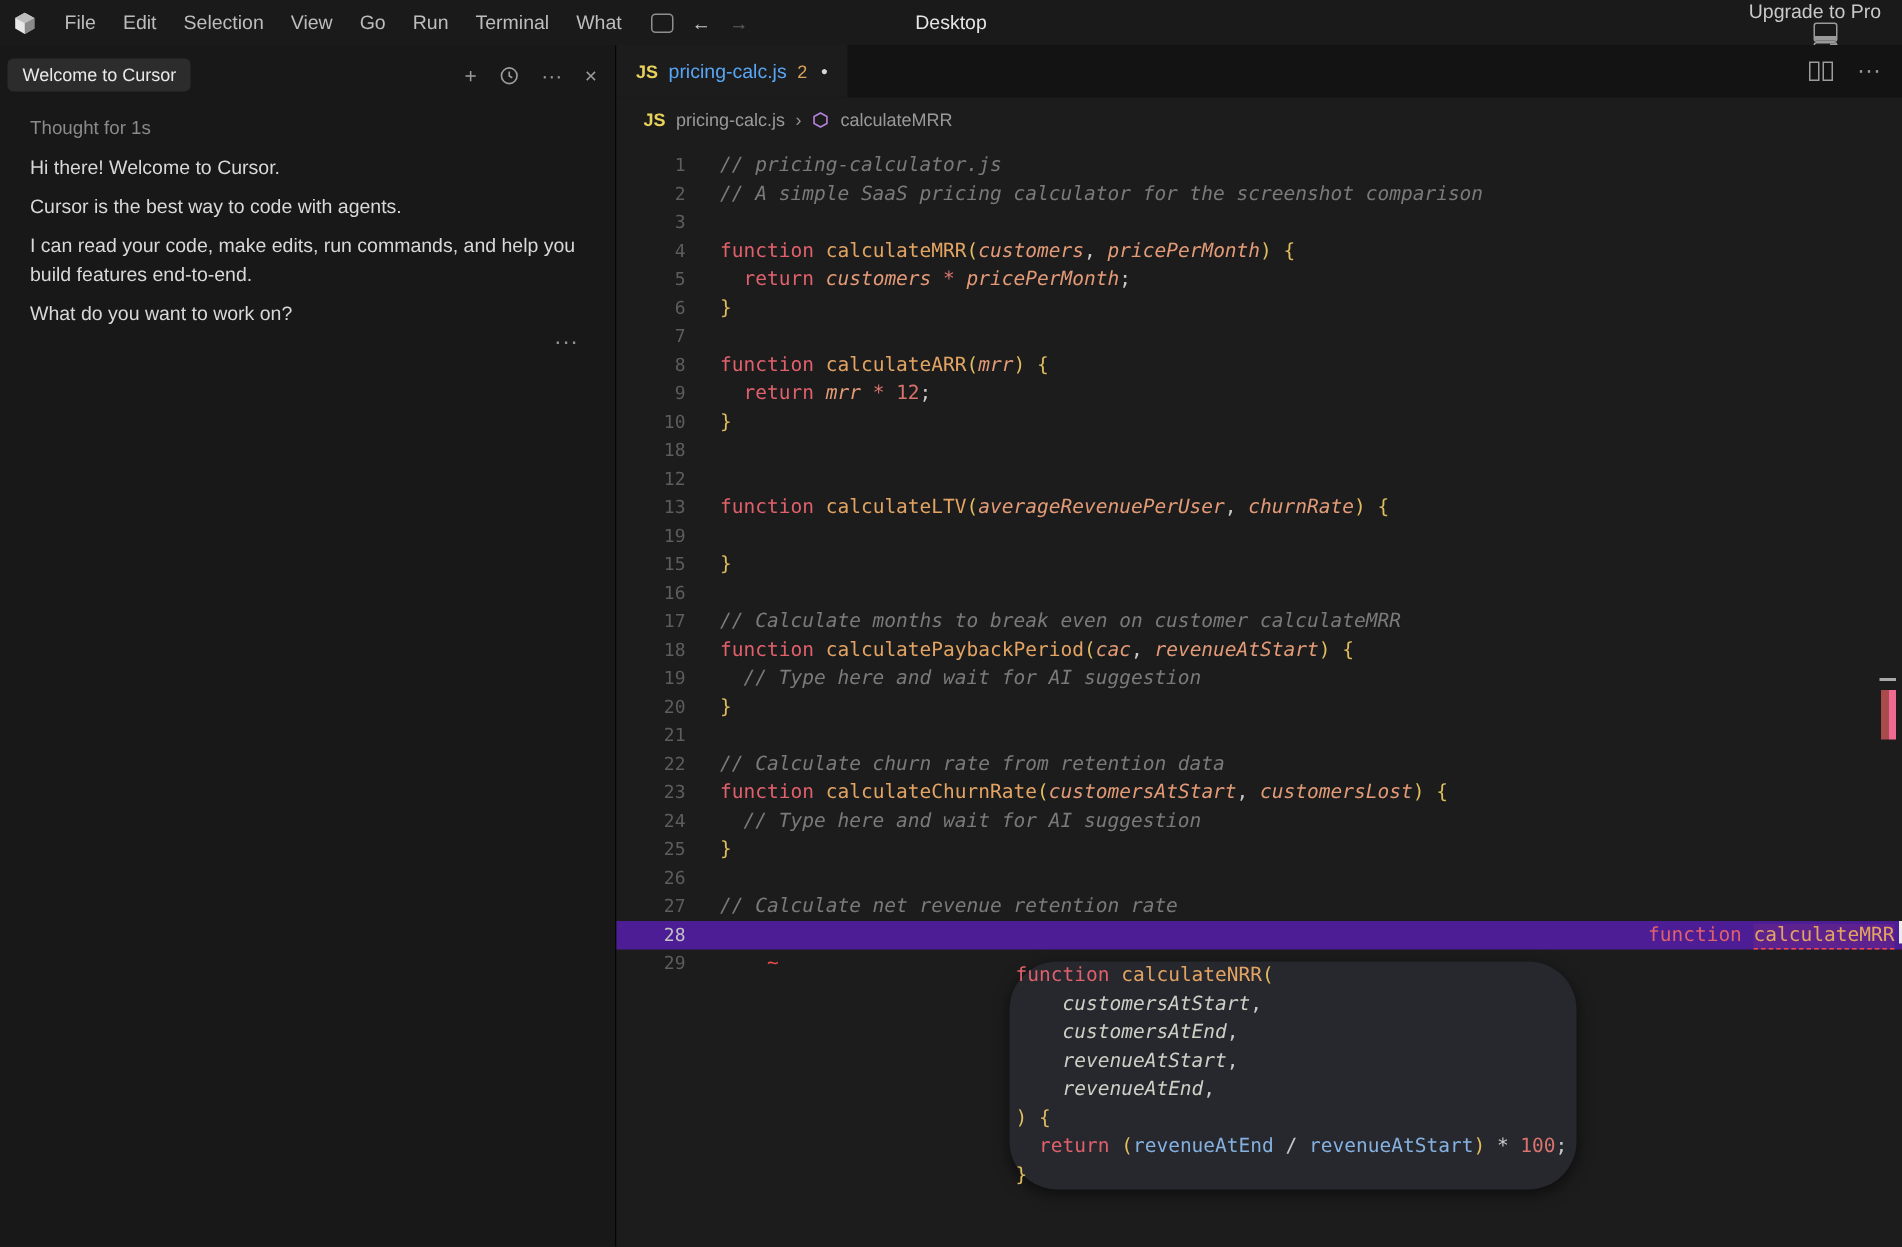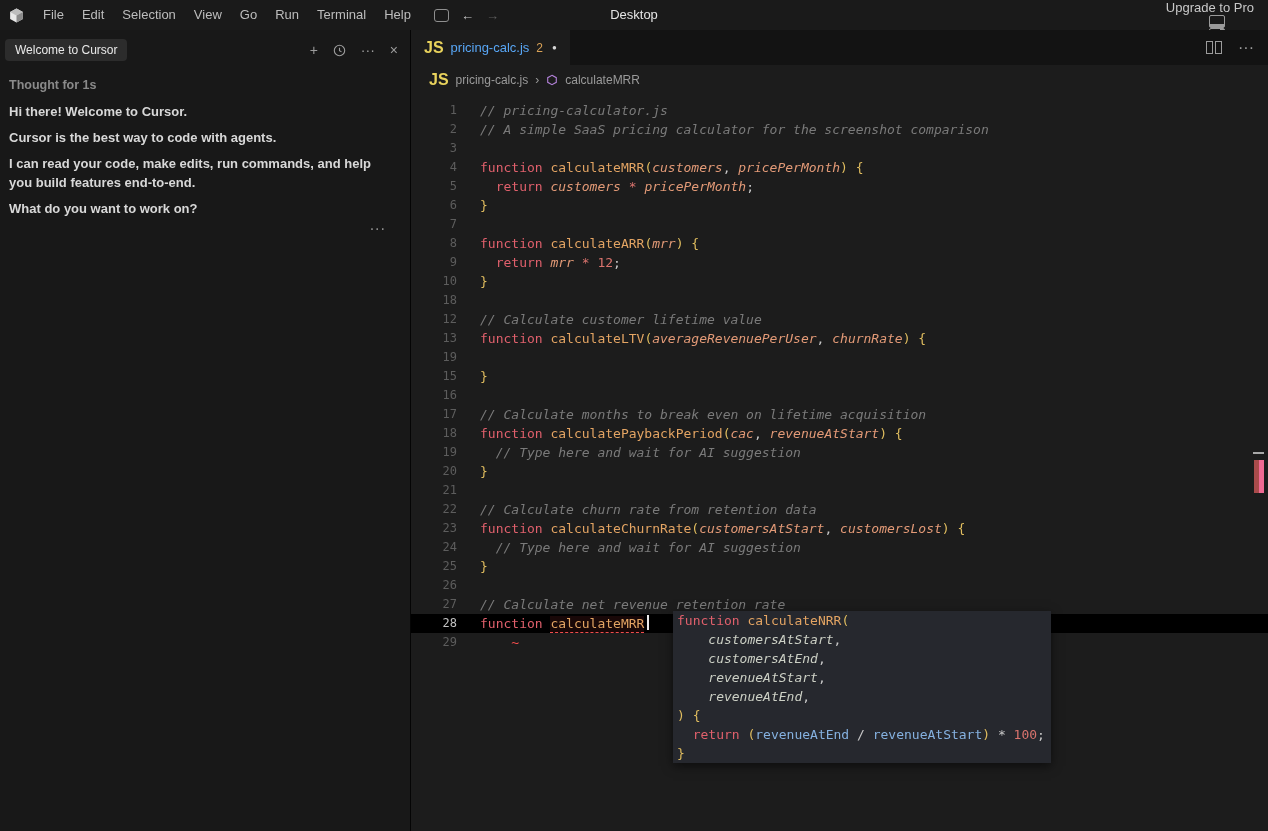--- a/index.html
+++ b/index.html
@@ -27,62 +27,62 @@
   .winbtn{width:45px;text-align:center;line-height:30px;color:#c7c7c7;font-size:13px;}
   .winbtn.max span{display:inline-block;width:9px;height:9px;border:1px solid #c7c7c7;}
   
   .main{display:flex;height:801px;}
   
   .sidebar{width:410px;flex:none;background:#181818;border-right:1px solid #050505;position:relative;}
   .sb-header{height:32px;display:flex;align-items:center;padding:4px 12px 0 5px;}
   .sb-tab{background:#2c2c2c;border-radius:4px;padding:4px 10px;font-size:12px;color:#e9e9e9;white-space:nowrap;}
   .sb-actions{margin-left:auto;display:flex;align-items:center;gap:15px;color:#9c9c9c;font-size:14px;}
   .sb-actions .ic{cursor:pointer;display:flex;align-items:center;}
-  .sb-body{padding:10px 12px 0 9px;font-size:13px;line-height:19px;color:#d8d8d8;font-weight:bold;}
+  .sb-body{padding:10px 12px 0 20px;font-size:13px;line-height:19px;color:#d8d8d8;}
   .thought{color:#8a8a8a;font-size:12.5px;margin-bottom:7px;}
   .para{margin:0 0 7px 0;max-width:372px;}
   .sb-overflow{position:absolute;right:24px;top:186px;color:#8e8e8e;letter-spacing:1px;cursor:pointer;}
   
   .editor{flex:1;display:flex;flex-direction:column;background:#1c1c1c;position:relative;min-width:0;}
   .tabbar{height:35px;background:#131313;display:flex;align-items:stretch;flex:none;}
   .tab{display:flex;align-items:center;gap:7px;padding:0 13px;background:#1c1c1c;font-size:13px;color:var(--accent,#58a6f5);cursor:pointer;}
-  .jsicon{color:#e8d25c;font-weight:700;font-size:16px;font-family:"Liberation Sans",sans-serif;}
+  .jsicon{color:#e8d25c;font-weight:700;font-size:12px;font-family:"Liberation Sans",sans-serif;}
   .badge{color:var(--badge,#d9a257);font-size:12px;}
   .mod-dot{color:#d6d6d6;font-size:8px;margin-left:2px;}
   .tab-actions{margin-left:auto;display:flex;align-items:center;gap:16px;padding-right:14px;color:#9c9c9c;}
   .split-ic{display:inline-flex;gap:2px;}
   .split-ic i{width:5px;height:11px;border:1px solid #9c9c9c;display:inline-block;}
   .breadcrumbs{height:30px;display:flex;align-items:center;gap:7px;padding-left:18px;
     font-size:12px;color:#9a9a9a;flex:none;}
   .bc-sym{color:#b180d7;display:flex;align-items:center;}
   
   .code-wrap{flex:1;position:relative;padding-top:6px;
     font-family:"DejaVu Sans Mono",monospace;font-size:13px;color:var(--pu,#c9c9c9);}
   .code-line{display:flex;height:19px;line-height:19px;white-space:pre;}
-  .code-line.current{background:#000000;}
+  .code-line.current{background:#4c1d95;justify-content:space-between;}
   .ln{flex:0 0 46px;text-align:right;color:#5d5d5d;font-size:12px;}
   .code-line.current .ln{color:#c2c2c2;}
   .lc{padding-left:23px;}
   .t-kw{color:var(--kw,#e0606c);}
   .t-fn{color:var(--fn,#e3a463);}
   .t-pr{color:var(--pr,#e39a77);font-style:italic;}
   .t-br{color:var(--br,#e0bd5f);}
   .t-pu{color:var(--pu,#c9c9c9);}
   .t-nu{color:var(--nu,#d9736d);}
   .t-op{color:var(--nu,#d9736d);}
   .t-cm{color:var(--cm,#7a7a7a);font-style:italic;}
   .t-idb{color:var(--idb,#85b1e0);}
   .t-gp{color:var(--gp,#ccd0c5);font-style:italic;}
   .t-errw{color:var(--fn,#e3a463);background:rgba(241,76,76,.10);
     border-bottom:1px dashed var(--err,#f14c4c);padding-bottom:1px;}
   .caret{display:inline-block;width:2px;height:15px;background:#ececec;vertical-align:-2px;margin-left:3px;}
   .squiggle{color:var(--err,#f14c4c);}
   
-  .popup{position:absolute;left:262px;top:516px;width:378px;z-index:5;
-    background:#26282e;box-shadow:0 3px 10px rgba(0,0,0,.55);}
+  .popup{position:absolute;left:262px;top:546px;width:378px;z-index:5;
+    background:#26282e;box-shadow:0 3px 10px rgba(0,0,0,.55);border-radius:32px;}
   .popup .pline{height:19px;line-height:19px;white-space:pre;padding-left:4px;}
   
   .scroll-tick{position:absolute;right:4px;top:422px;width:11px;height:2px;background:#a8a8a8;z-index:6;}
   .scroll-err{position:absolute;right:4px;top:430px;width:10px;height:33px;z-index:6;
     background:linear-gradient(90deg,#a94b4b 0 50%,#ef6a93 50% 100%);}
 </style>
 </head>
 <body>
 
 <div class="titlebar">
@@ -91,21 +91,21 @@
     <polygon points="12,2 21,7 12,12 3,7" fill="#bdbdbd"></polygon>
     <polygon points="12,12 21,7 21,17 12,22" fill="#8a8a8a"></polygon>
   </svg>
   <span class="menu">File</span>
   <span class="menu">Edit</span>
   <span class="menu">Selection</span>
   <span class="menu">View</span>
   <span class="menu">Go</span>
   <span class="menu">Run</span>
   <span class="menu">Terminal</span>
-  <span class="menu">Help</span>
+  <span class="menu">What</span>
 
   <span class="nav-group">
     <span class="sq-icon"></span>
     <span>←</span>
     <span class="nav-dim">→</span>
   </span>
 
   <span class="win-title">Desktop</span>
 
   <span class="tb-right">
@@ -186,26 +186,26 @@
           <div class="code-line"><span class="ln">2</span><span class="lc"><span class="t-cm">// A simple SaaS pricing calculator for the screenshot comparison</span></span></div>
           <div class="code-line"><span class="ln">3</span><span class="lc"></span></div>
           <div class="code-line"><span class="ln">4</span><span class="lc"><span class="t-kw">function </span><span class="t-fn">calculateMRR</span><span class="t-br">(</span><span class="t-pr">customers</span><span class="t-pu">, </span><span class="t-pr">pricePerMonth</span><span class="t-br">)</span><span class="t-pu"> </span><span class="t-br">{</span></span></div>
           <div class="code-line"><span class="ln">5</span><span class="lc"><span class="t-pu">  </span><span class="t-kw">return </span><span class="t-pr">customers</span><span class="t-pu"> </span><span class="t-op">*</span><span class="t-pu"> </span><span class="t-pr">pricePerMonth</span><span class="t-pu">;</span></span></div>
           <div class="code-line"><span class="ln">6</span><span class="lc"><span class="t-br">}</span></span></div>
           <div class="code-line"><span class="ln">7</span><span class="lc"></span></div>
           <div class="code-line"><span class="ln">8</span><span class="lc"><span class="t-kw">function </span><span class="t-fn">calculateARR</span><span class="t-br">(</span><span class="t-pr">mrr</span><span class="t-br">)</span><span class="t-pu"> </span><span class="t-br">{</span></span></div>
           <div class="code-line"><span class="ln">9</span><span class="lc"><span class="t-pu">  </span><span class="t-kw">return </span><span class="t-pr">mrr</span><span class="t-pu"> </span><span class="t-op">*</span><span class="t-pu"> </span><span class="t-nu">12</span><span class="t-pu">;</span></span></div>
           <div class="code-line"><span class="ln">10</span><span class="lc"><span class="t-br">}</span></span></div>
           <div class="code-line"><span class="ln">18</span><span class="lc"></span></div>
-          <div class="code-line"><span class="ln">12</span><span class="lc"><span class="t-cm">// Calculate customer lifetime value</span></span></div>
+          <div class="code-line"><span class="ln">12</span></div>
           <div class="code-line"><span class="ln">13</span><span class="lc"><span class="t-kw">function </span><span class="t-fn">calculateLTV</span><span class="t-br">(</span><span class="t-pr">averageRevenuePerUser</span><span class="t-pu">, </span><span class="t-pr">churnRate</span><span class="t-br">)</span><span class="t-pu"> </span><span class="t-br">{</span></span></div>
           <div class="code-line"><span class="ln">19</span><span class="lc"></span></div>
           <div class="code-line"><span class="ln">15</span><span class="lc"><span class="t-br">}</span></span></div>
           <div class="code-line"><span class="ln">16</span><span class="lc"></span></div>
-          <div class="code-line"><span class="ln">17</span><span class="lc"><span class="t-cm">// Calculate months to break even on lifetime acquisition</span></span></div>
+          <div class="code-line"><span class="ln">17</span><span class="lc"><span class="t-cm">// Calculate months to break even on customer calculateMRR</span></span></div>
           <div class="code-line"><span class="ln">18</span><span class="lc"><span class="t-kw">function </span><span class="t-fn">calculatePaybackPeriod</span><span class="t-br">(</span><span class="t-pr">cac</span><span class="t-pu">, </span><span class="t-pr">revenueAtStart</span><span class="t-br">)</span><span class="t-pu"> </span><span class="t-br">{</span></span></div>
           <div class="code-line"><span class="ln">19</span><span class="lc"><span class="t-pu">  </span><span class="t-cm">// Type here and wait for AI suggestion</span></span></div>
           <div class="code-line"><span class="ln">20</span><span class="lc"><span class="t-br">}</span></span></div>
           <div class="code-line"><span class="ln">21</span><span class="lc"></span></div>
           <div class="code-line"><span class="ln">22</span><span class="lc"><span class="t-cm">// Calculate churn rate from retention data</span></span></div>
           <div class="code-line"><span class="ln">23</span><span class="lc"><span class="t-kw">function </span><span class="t-fn">calculateChurnRate</span><span class="t-br">(</span><span class="t-pr">customersAtStart</span><span class="t-pu">, </span><span class="t-pr">customersLost</span><span class="t-br">)</span><span class="t-pu"> </span><span class="t-br">{</span></span></div>
           <div class="code-line"><span class="ln">24</span><span class="lc"><span class="t-pu">  </span><span class="t-cm">// Type here and wait for AI suggestion</span></span></div>
           <div class="code-line"><span class="ln">25</span><span class="lc"><span class="t-br">}</span></span></div>
           <div class="code-line"><span class="ln">26</span><span class="lc"></span></div>
           <div class="code-line"><span class="ln">27</span><span class="lc"><span class="t-cm">// Calculate net revenue retention rate</span></span></div>

